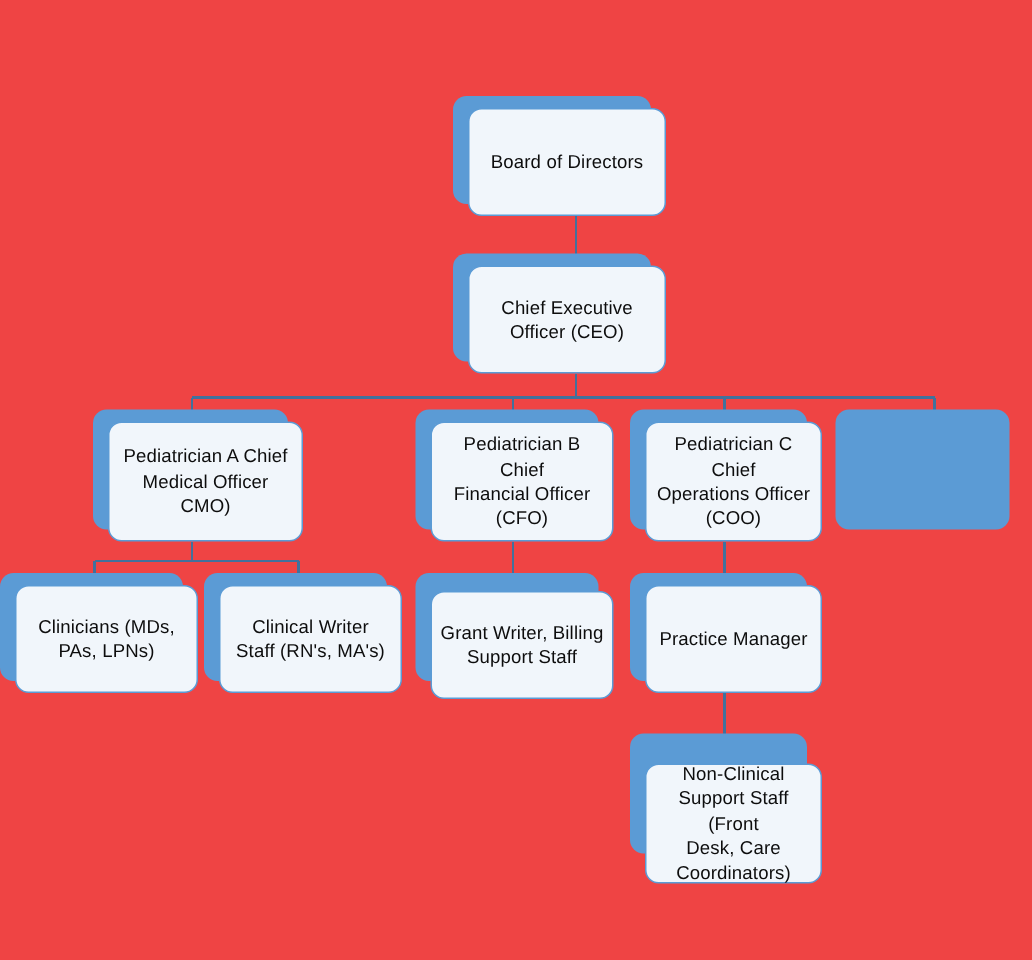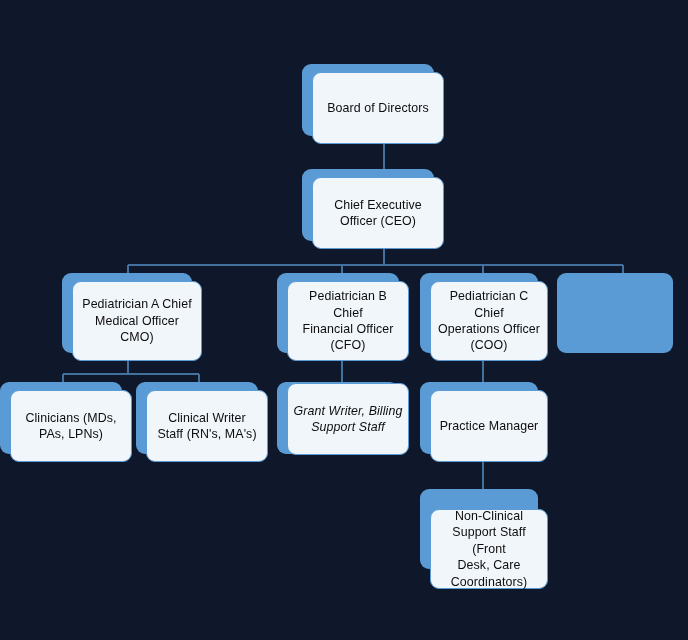--- a/index.html
+++ b/index.html
@@ -8,21 +8,21 @@
     padding: 0;
     background: #ffffff;
   }
   body {
     font-family: "Liberation Sans", sans-serif;
   }
   #chart-canvas {
     position: relative;
     width: 688px;
     height: 640px;
-    background: #0f172a;
+    background: #ef4444;
     overflow: hidden;
   }
 
   
   #connector-layer {
     position: absolute;
     left: 0;
     top: 0;
     width: 688px;
     height: 640px;
@@ -135,21 +135,21 @@
       </div>
       <div class="org-node" style="left: 136px; top: 382px; width: 132px; height: 80px;">
         <div class="node-shadow" style="left: 0px; top: 0px; width: 122px; height: 72px;"></div>
         <div class="node-card" style="left: 10px; top: 8px; width: 122px; height: 72px;">
           <span class="node-label">Clinical Writer
 Staff (RN's, MA's)</span>
         </div>
       </div>
       <div class="org-node" style="left: 277px; top: 382px; width: 132px; height: 80px;">
         <div class="node-shadow" style="left: 0px; top: 0px; width: 122px; height: 72px;"></div>
-        <div class="node-card" style="left: 10px; top: 1px; width: 122px; height: 72px; font-style: italic;">
+        <div class="node-card" style="left: 10px; top: 12px; width: 122px; height: 72px;">
           <span class="node-label">Grant Writer, Billing
 Support Staff</span>
         </div>
       </div>
       <div class="org-node" style="left: 420px; top: 382px; width: 105px; height: 80px;">
         <div class="node-shadow" style="left: 0px; top: 0px; width: 118px; height: 72px;"></div>
         <div class="node-card" style="left: 10px; top: 8px; width: 118px; height: 72px;">
           <span class="node-label">Practice Manager</span>
         </div>
       </div>

